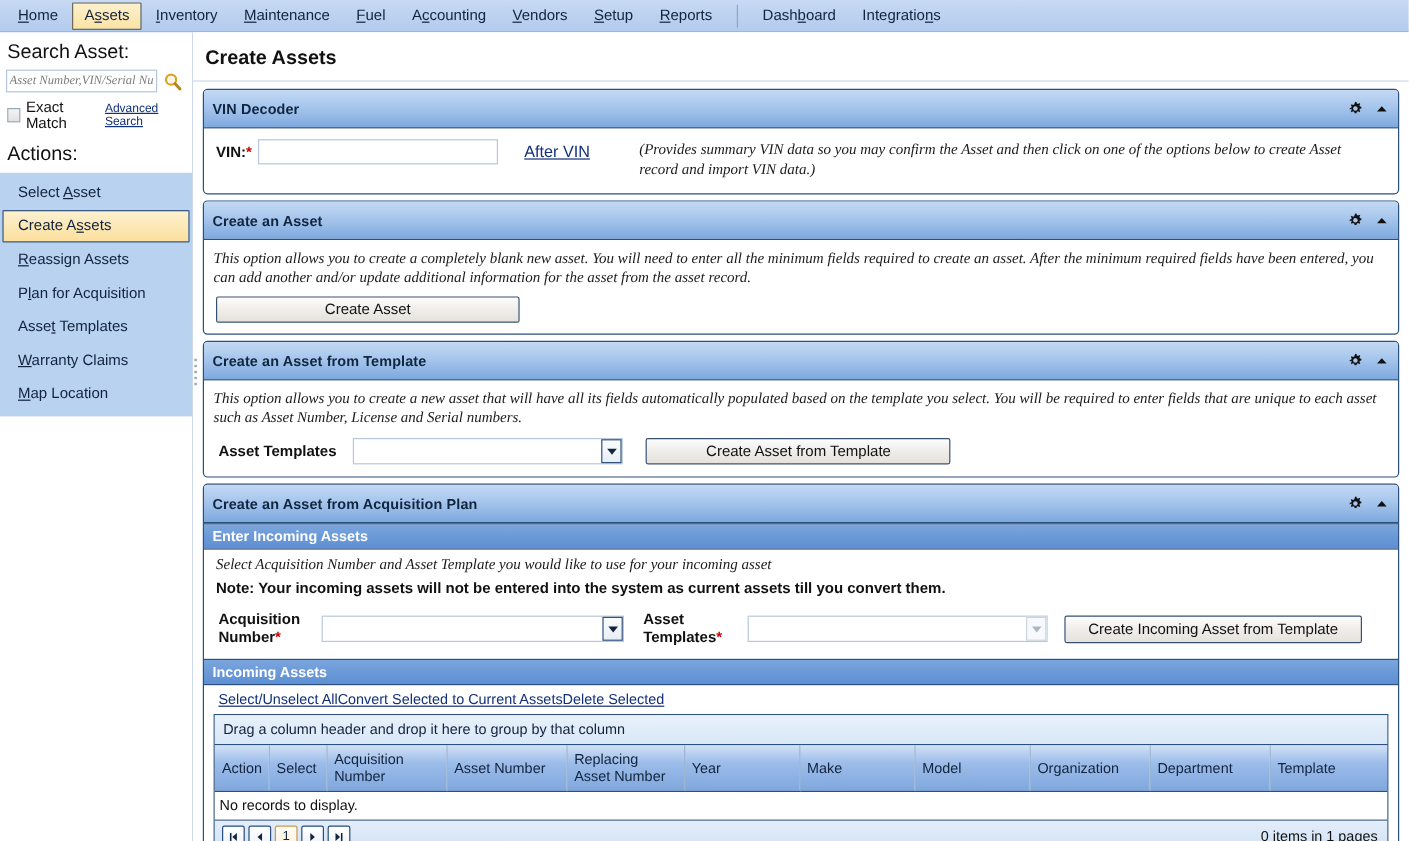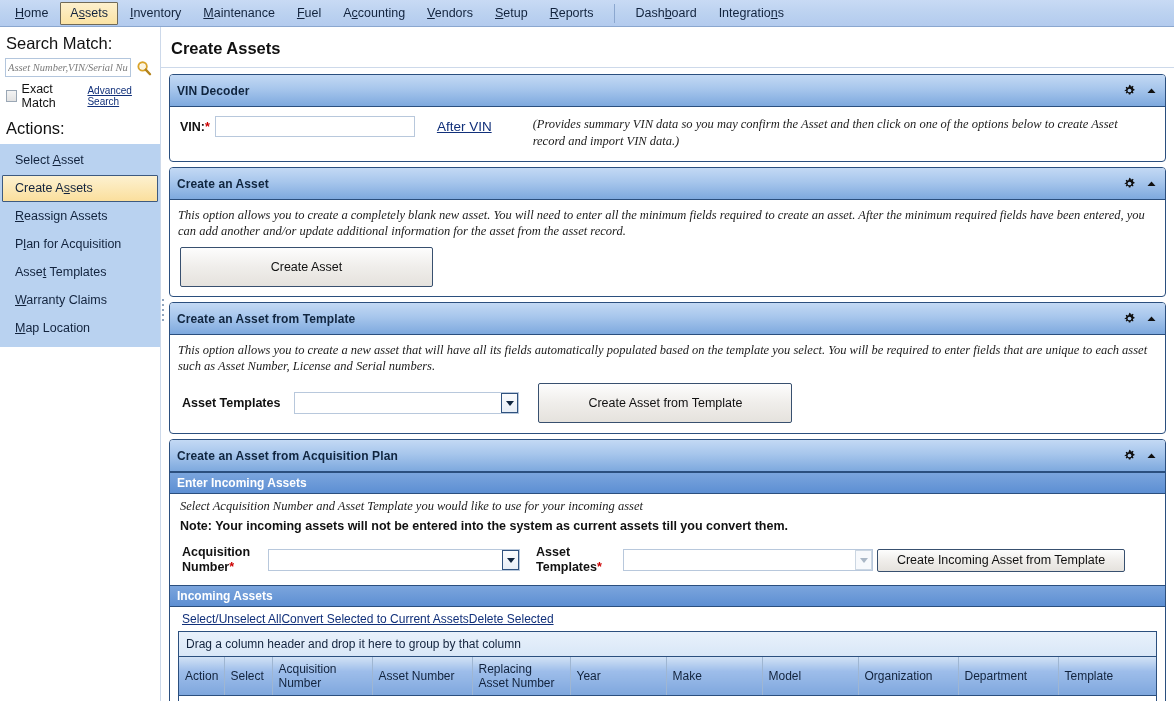--- a/index.html
+++ b/index.html
@@ -228,21 +228,21 @@
     max-width: 620px;
   }
 
   
   .btn {
     background: linear-gradient(to bottom, #fdfdfd 0%, #f0eeeb 48%, #e5e2dd 100%);
     border: 1px solid #38506f;
     border-radius: 2px;
     font-size: 12.5px;
     color: #111;
-    height: 40px;
+    height: 22px;
     cursor: pointer;
     font-family: "Liberation Sans", sans-serif;
     padding: 0 8px;
   }
   #btn-create-asset { width: 253px; margin: 8px 0 0 2px; }
 
   
   .tplrow { display: flex; align-items: center; gap: 0; padding: 9px 0 1px 4px; }
   .tpl-label { font-size: 12.5px; font-weight: bold; color: #111; }
   .ddl {
@@ -292,21 +292,21 @@
     padding: 5px 0 0 2px;
   }
   .acqrow { display: flex; align-items: center; padding: 12px 0 10px 4px; }
   .stacklbl {
     font-size: 12.5px; font-weight: bold; color: #111;
     line-height: 15px; width: 86px;
   }
   #ddl-acq { width: 252px; }
   #ddl-acq-tpl { width: 250px; margin-left: 15px; }
   #lbl-asset-templates-acq { margin-left: 16px; width: 72px; }
-  #btn-create-incoming { width: 248px; margin-left: 4px; height: 23px; }
+  #btn-create-incoming { width: 248px; margin-left: 14px; height: 23px; }
 
   
   .grid-links {
     display: flex; align-items: center; 
     padding: 5px 0 5px 4px;
   }
   .glink {
     font-size: 12px; color: #11307a;
     text-decoration: underline; cursor: pointer;
   }
@@ -375,21 +375,21 @@
   <div class="navitem"><u>S</u><span>etup</span></div>
   <div class="navitem"><u>R</u><span>eports</span></div>
   <div class="navsep"></div>
   <div class="navitem"><span>Dash</span><u>b</u><span>oard</span></div>
   <div class="navitem"><span>Integratio</span><u>n</u><span>s</span></div>
 </div>
 
 <div id="shell">
 
   <div id="sidebar">
-    <div class="side-h">Search Match:</div>
+    <div class="side-h">Search Asset:</div>
 
     <div class="searchrow">
       <input class="searchinput" type="text" placeholder="Asset Number,VIN/Serial Number" style="">
       <span class="mag">
         <svg width="16" height="16" viewBox="0 0 16 16">
           <circle cx="6.6" cy="6.4" r="4.2" fill="none" stroke="#d9a328" stroke-width="1.9"></circle>
           <circle cx="6.6" cy="6.4" r="2.6" fill="#fdf3d6" opacity=".8"></circle>
           <line x1="9.7" y1="9.6" x2="14" y2="14.2" stroke="#b5841c" stroke-width="2.4" stroke-linecap="round"></line>
         </svg>
       </span>

